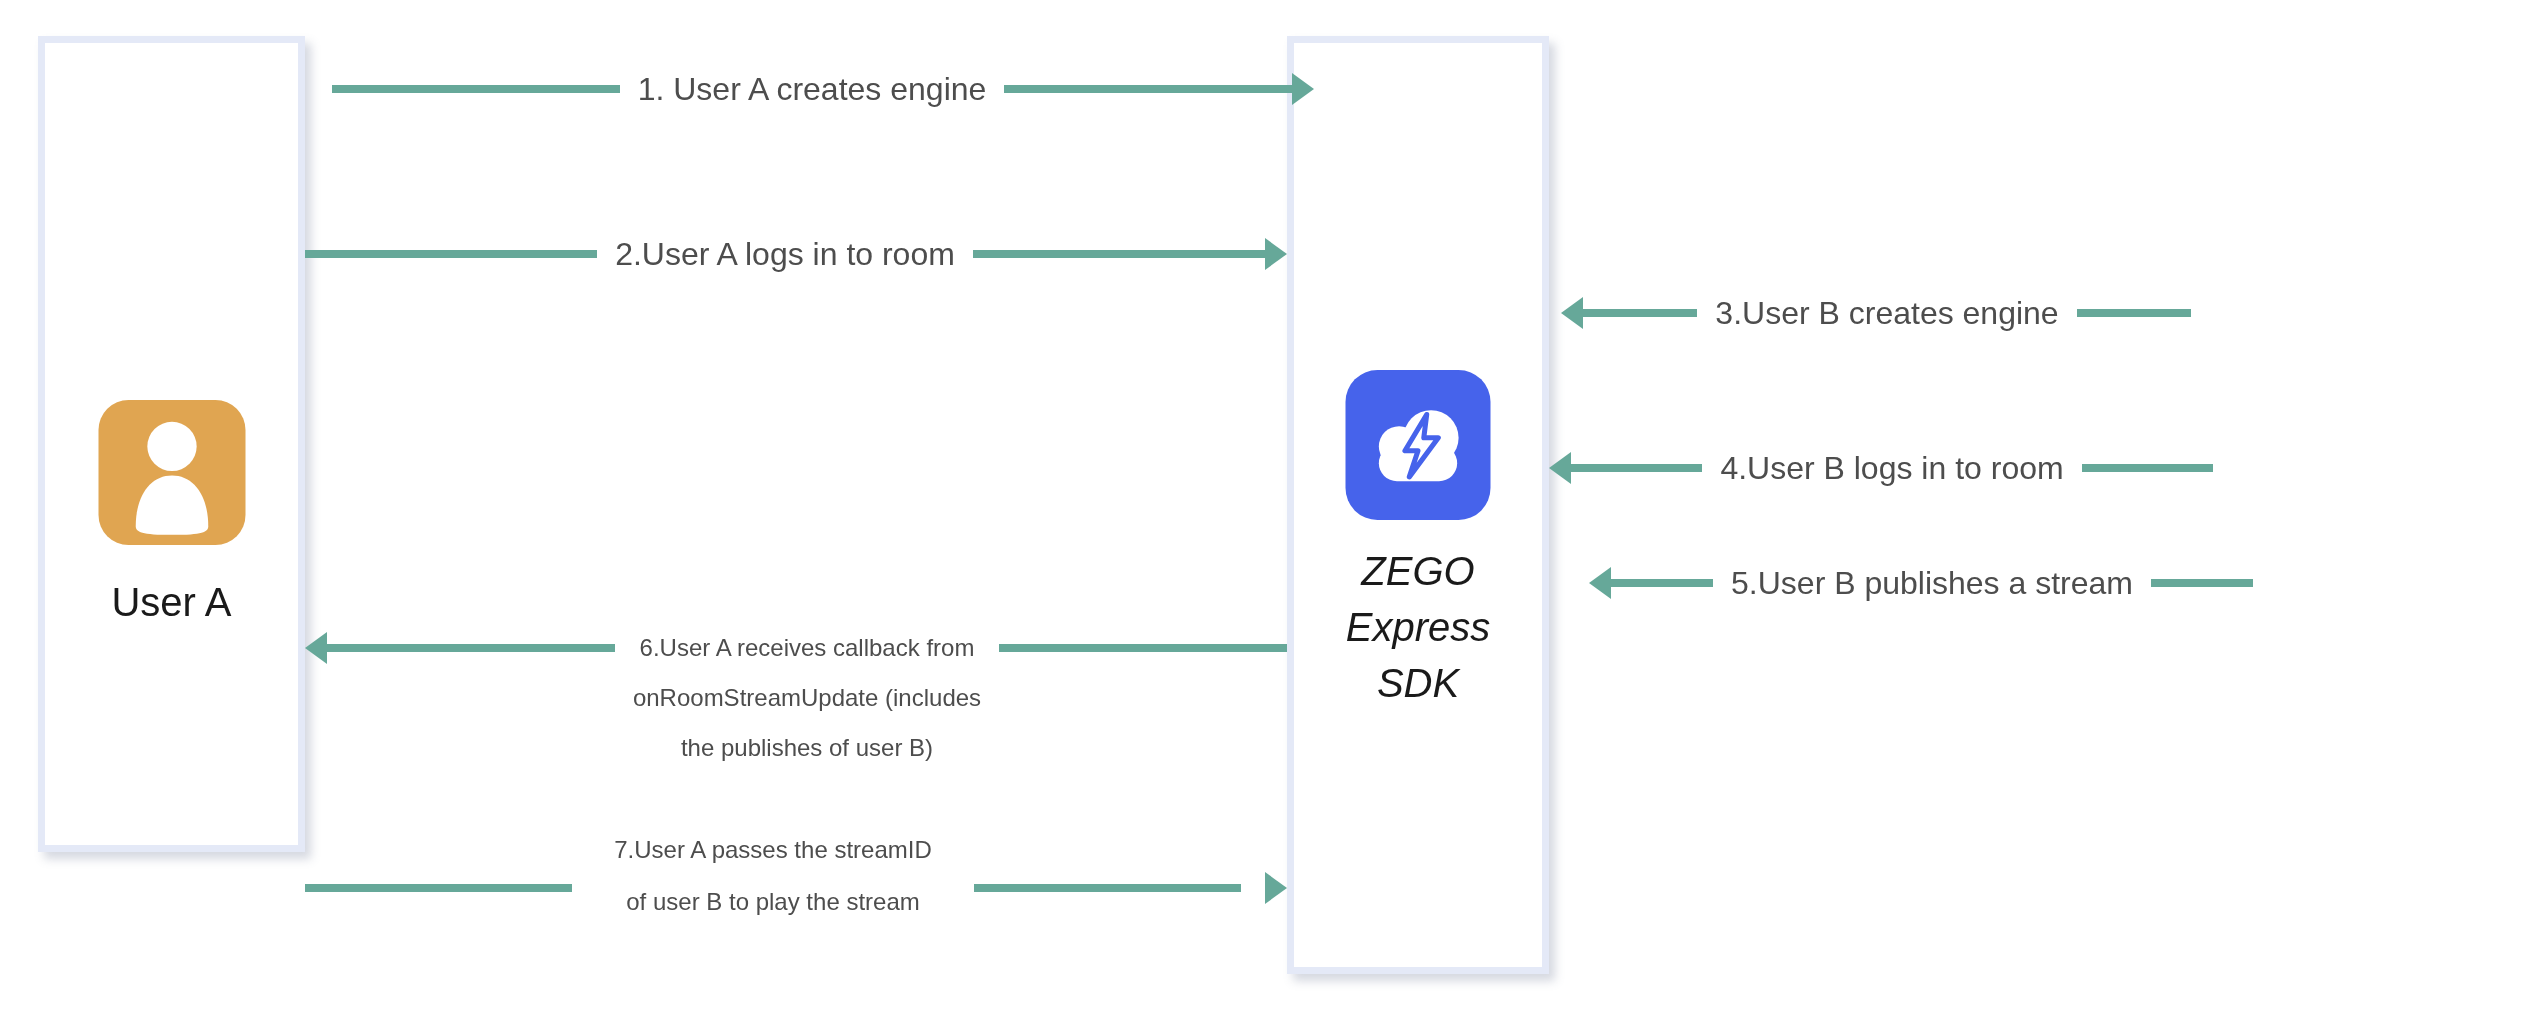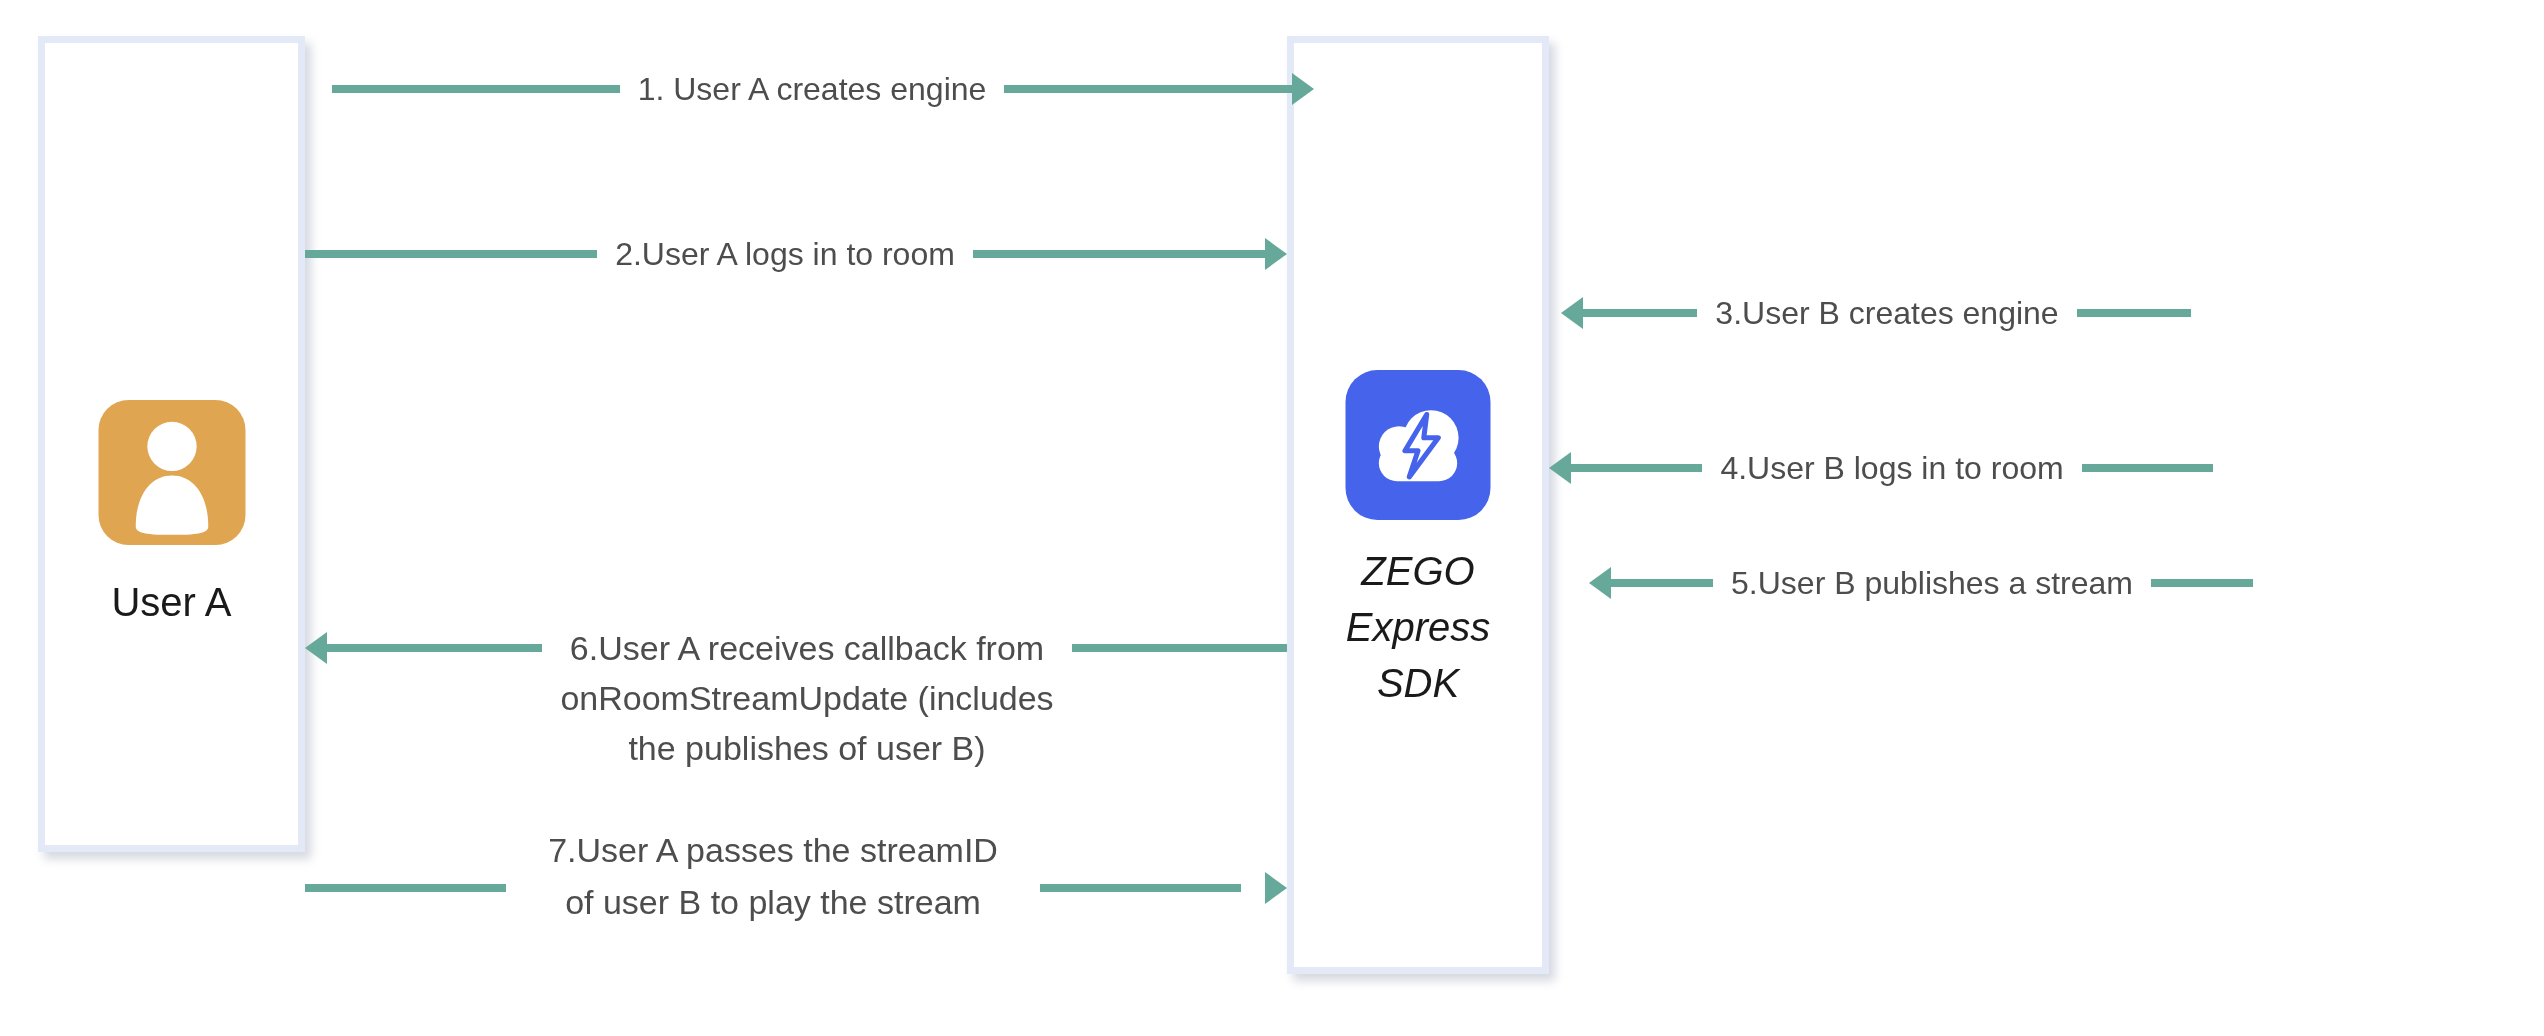--- a/index.html
+++ b/index.html
@@ -47,21 +47,21 @@
   .lbl{
     flex:0 0 auto;
     padding:0 18px;
     font-size:32px;
     color:#4d4d4d;
     white-space:nowrap;
   }
   .lbl-block{
     flex:0 0 auto;
     padding:0 18px;
-    font-size:34px;
+    font-size:24px;
     color:#4d4d4d;
     text-align:center;
     line-height:50px;
     white-space:nowrap;
   }
   .lbl-block span{display:block;}
 </style>
 </head>
 <body>
 

